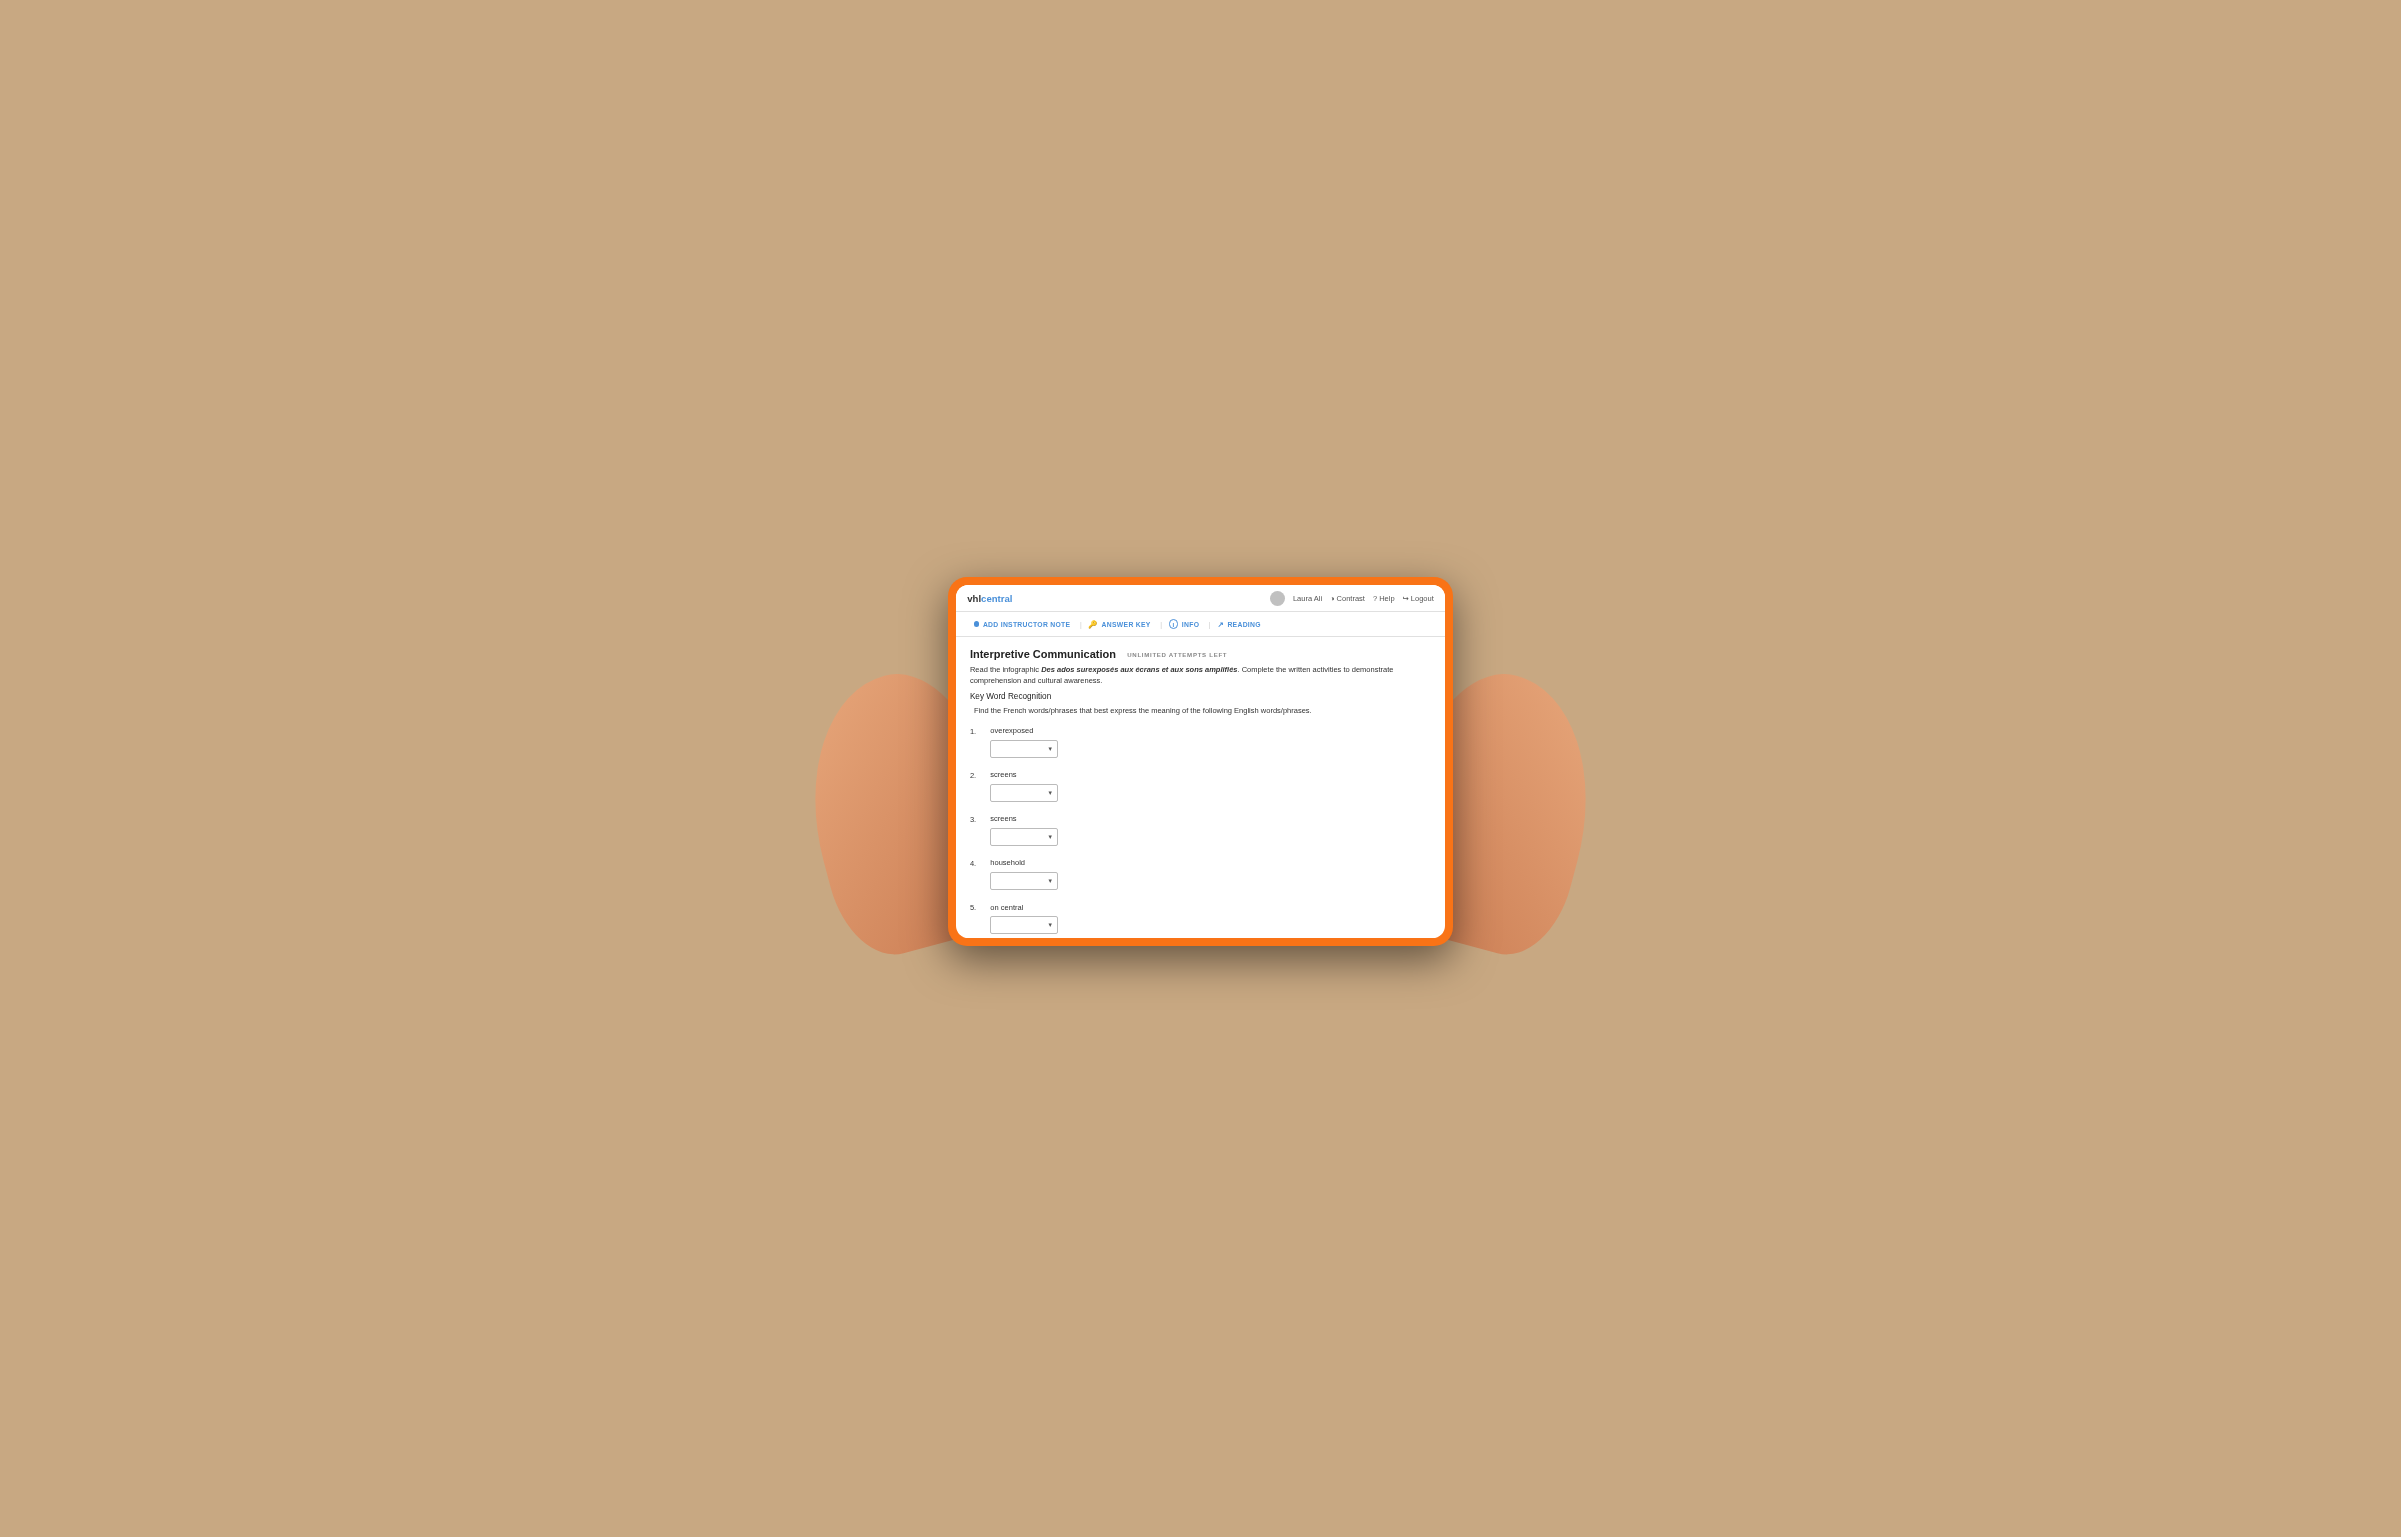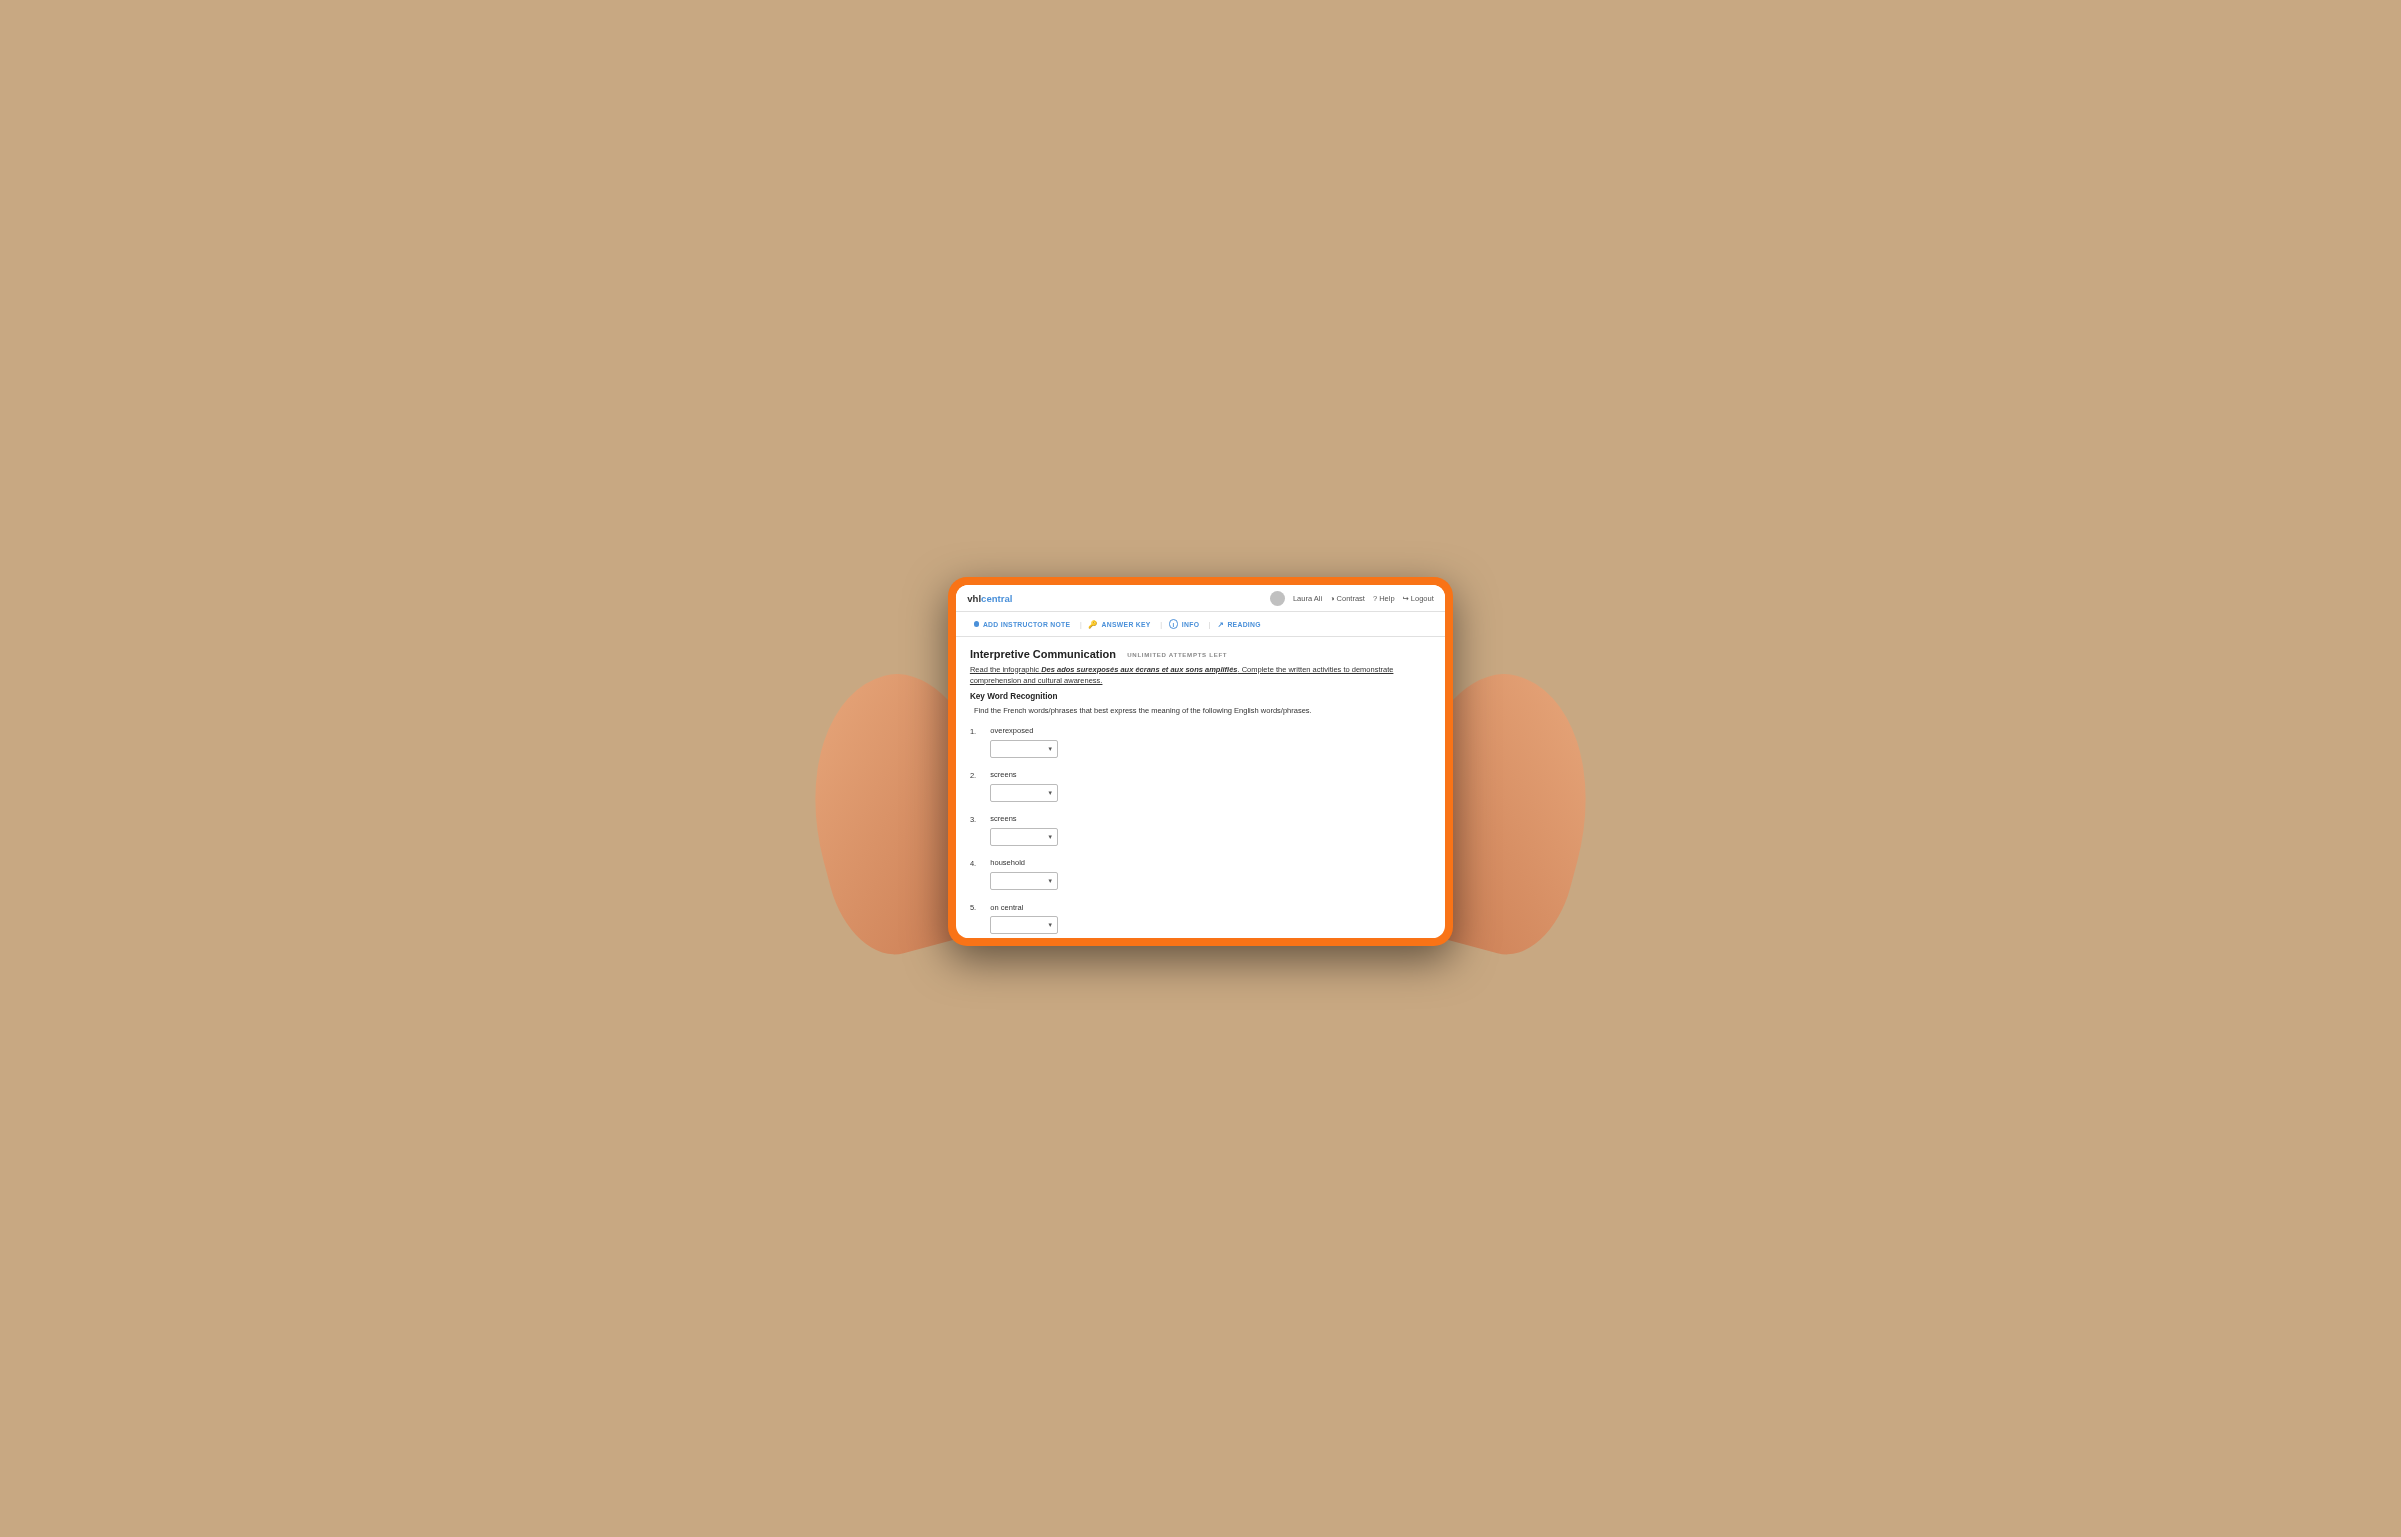--- a/index.html
+++ b/index.html
@@ -198,31 +198,30 @@
 
     .title-row {
       margin-bottom: 4.1px;
     }
 
     .description {
       font-size: 7.5px;
       color: #333;
       line-height: 1.5;
       margin-bottom: 5.5px;
-      text-decoration: underline;
     }
 
     .description em {
       font-style: italic;
       font-weight: bold;
     }
 
     .section-title {
       font-size: 8.2px;
-      font-weight: 700;
+      font-weight: 400;
       color: #222;
       margin-bottom: 5.5px;
     }
 
     .instruction {
       font-size: 7.5px;
       color: #333;
       margin-bottom: 11px;
       padding-left: 4.1px;
     }

